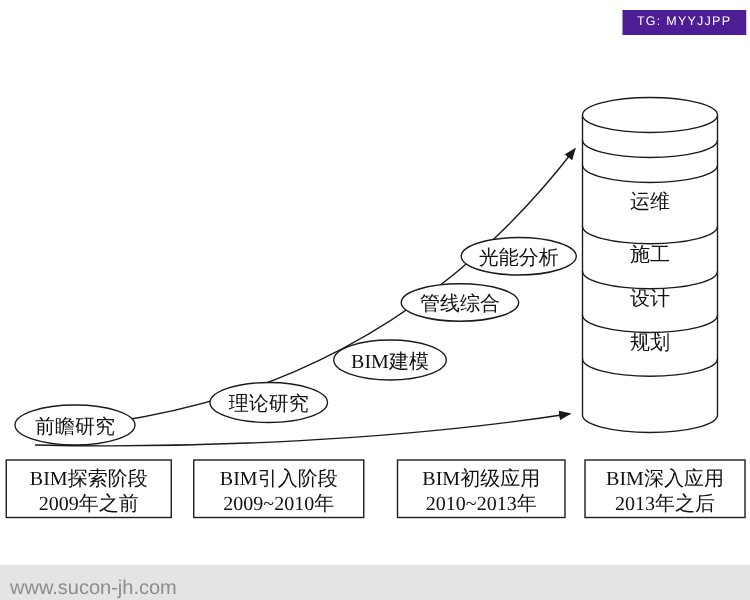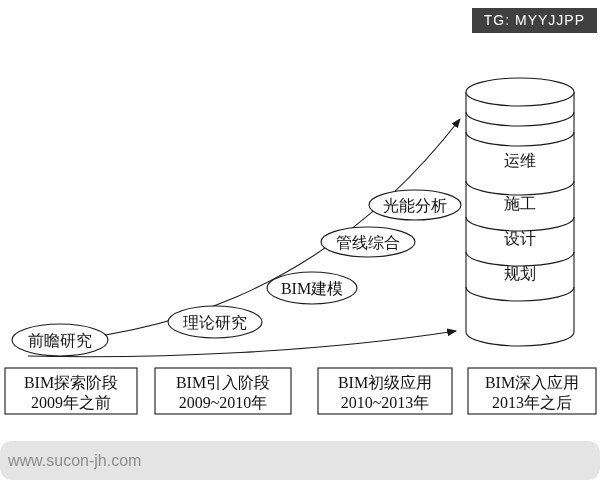--- a/index.html
+++ b/index.html
@@ -8,24 +8,24 @@
     width: 600px;
     height: 480px;
     background: #ffffff;
     overflow: hidden;
     font-family: "Liberation Serif", "DejaVu Serif", serif;
   }
   .tg-badge {
     position: absolute;
     top: 8px;
     right: 3px;
-    background: #404040;
+    background: #4c1d95;
     color: #ffffff;
     font-family: "Liberation Sans", "DejaVu Sans", sans-serif;
-    font-size: 14px;
+    font-size: 10px;
     letter-spacing: 1px;
     padding: 4px 12px 5px 12px;
   }
   .diagram-svg {
     position: absolute;
     top: 0;
     left: 0;
   }
   .diagram-svg text {
     font-family: "Liberation Serif", "DejaVu Serif", serif;
@@ -40,25 +40,24 @@
   .diagram-svg .line-only {
     fill: none;
     stroke: #1a1a1a;
     stroke-width: 1.1;
   }
   .footer-bar {
     position: absolute;
     left: 0;
     bottom: 0;
     width: 600px;
-    height: 39px;
+    height: 28px;
     background: #e4e4e4;
     display: flex;
-    align-items: center;
-    border-radius: 12px;
+    align-items: flex-end;
   }
   .footer-bar span {
     color: #8d8d8d;
     font-family: "Liberation Sans", "DejaVu Sans", sans-serif;
     font-size: 16px;
     padding-left: 8px;
   }
 </style>
 </head>
 <body>

